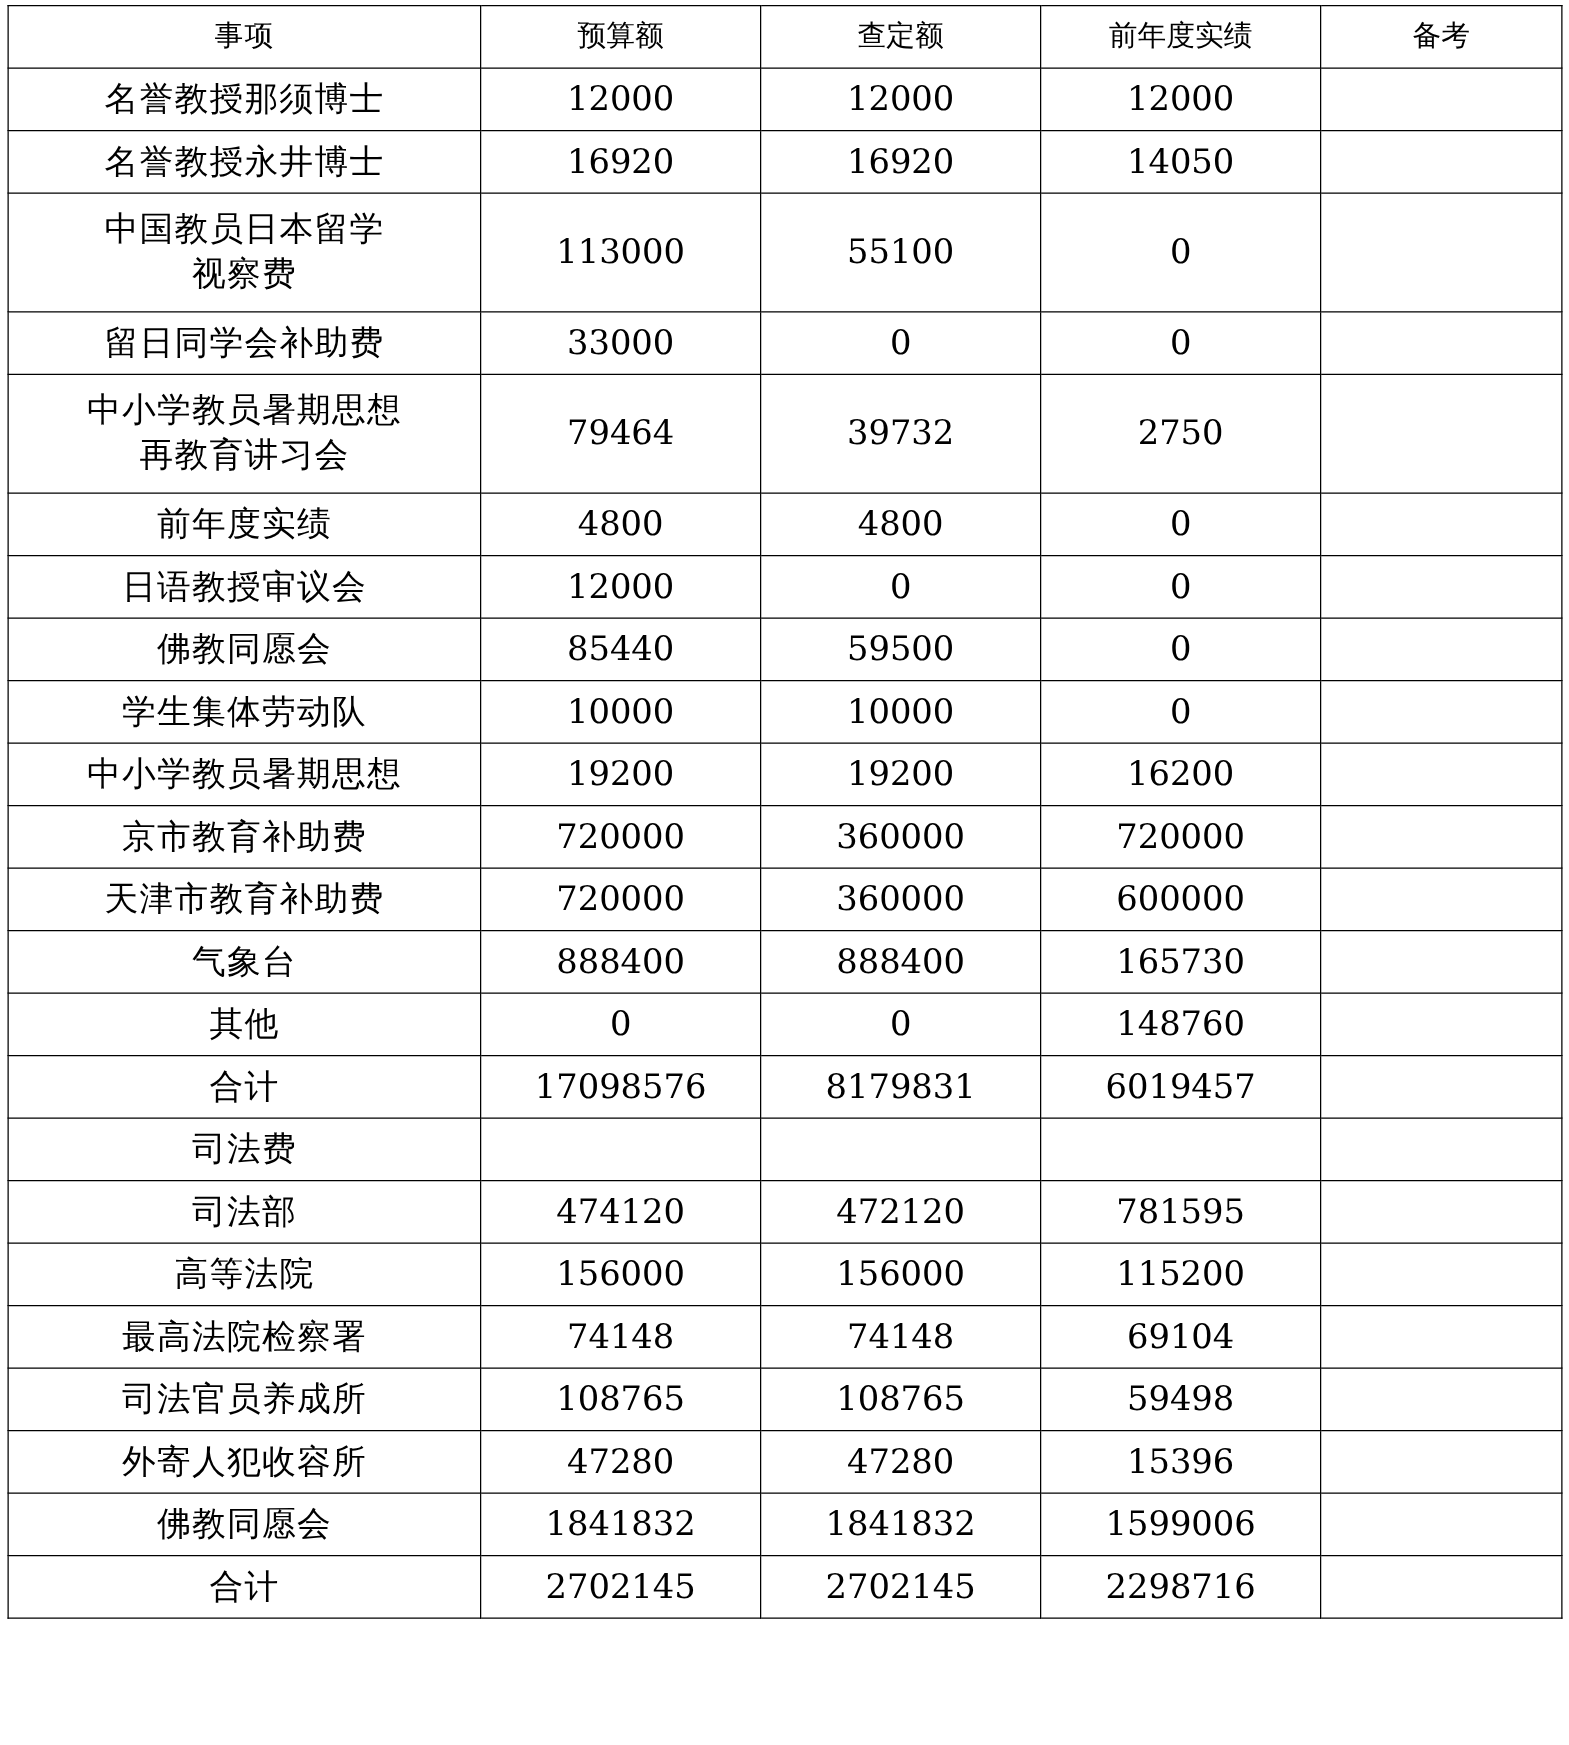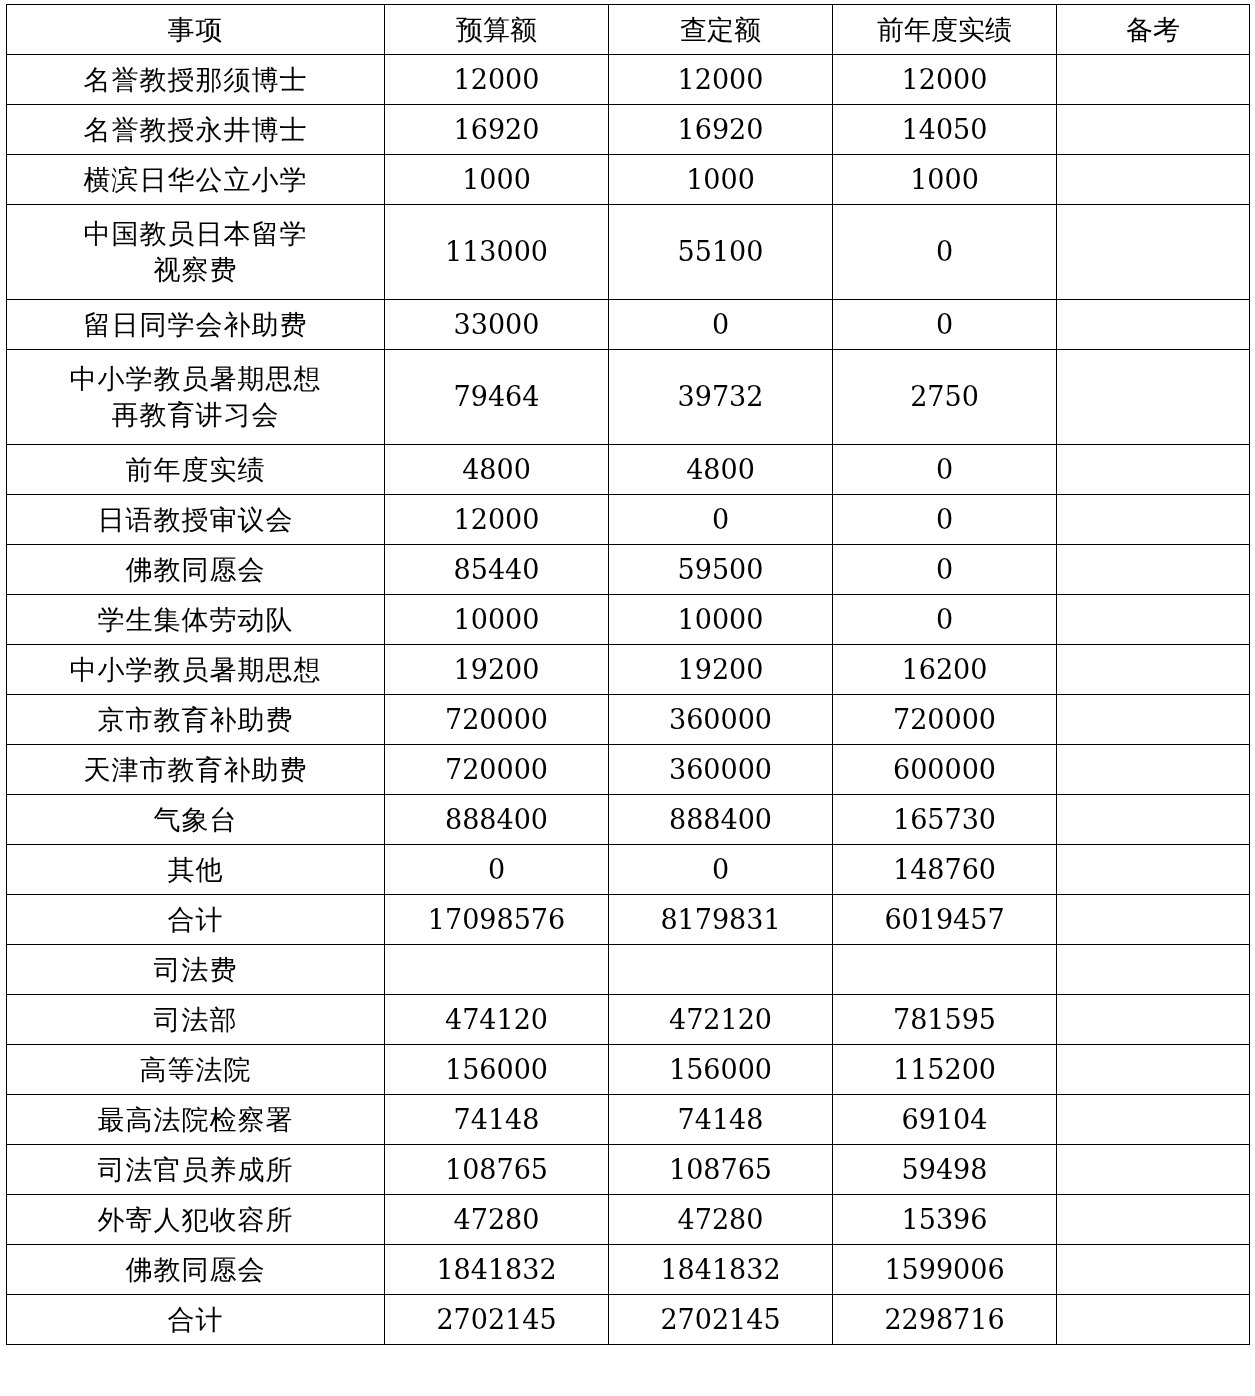--- a/index.html
+++ b/index.html
@@ -29,21 +29,21 @@
     font-size: 27px;
     line-height: 1.32;
     padding: 4px 2px;
     white-space: pre-line;
     font-weight: 400;
   }
   #doc-table td.item {
     letter-spacing: 1px;
   }
   #doc-table tr.header td {
-    font-size: 27px;
+    font-size: 23px;
   }
   #doc-table td.empty {
     padding: 0;
   }
   #doc-table tr.tall td {
     height: 86px;
   }
   #doc-table tr.normal td {
     height: 41px;
   }
@@ -74,27 +74,20 @@
         <td>12000</td>
         <td class="empty"></td>
       </tr>
       <tr class="normal">
         <td class="item">名誉教授永井博士</td>
         <td>16920</td>
         <td>16920</td>
         <td>14050</td>
         <td class="empty"></td>
       </tr>
-      <tr class="normal">
-        <td class="item">横滨日华公立小学</td>
-        <td>1000</td>
-        <td>1000</td>
-        <td>1000</td>
-        <td class="empty"></td>
-      </tr>
       <tr class="tall">
         <td class="item">中国教员日本留学
 视察费</td>
         <td>113000</td>
         <td>55100</td>
         <td>0</td>
         <td class="empty"></td>
       </tr>
       <tr class="normal">
         <td class="item">留日同学会补助费</td>

